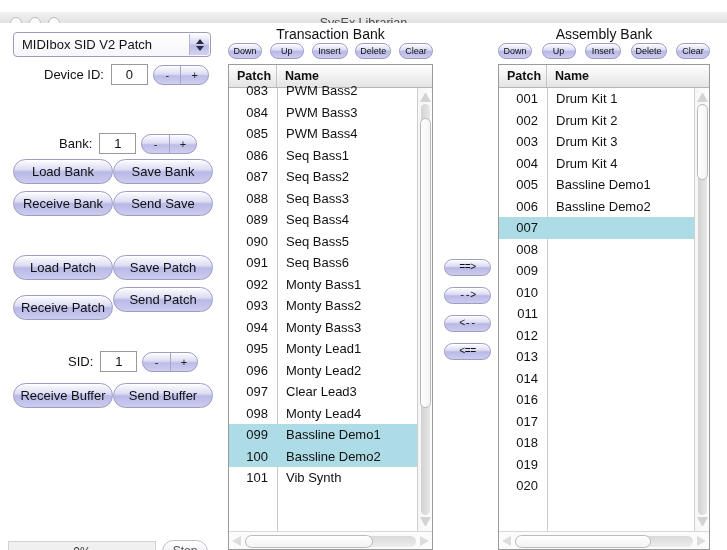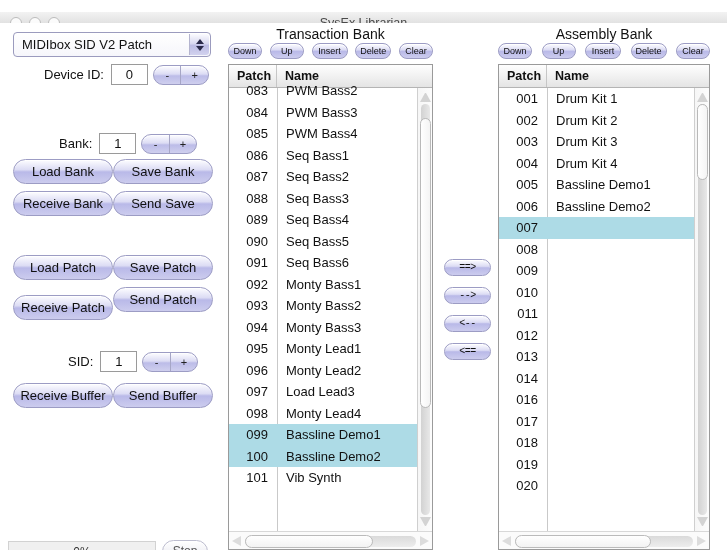--- a/index.html
+++ b/index.html
@@ -291,21 +291,21 @@
           <div class="row">
             <span class="num">095</span>
             <span class="nm">Monty Lead1</span>
           </div>
           <div class="row">
             <span class="num">096</span>
             <span class="nm">Monty Lead2</span>
           </div>
           <div class="row">
             <span class="num">097</span>
-            <span class="nm">Load Lead3</span>
+            <span class="nm">Clear Lead3</span>
           </div>
           <div class="row">
             <span class="num">098</span>
             <span class="nm">Monty Lead4</span>
           </div>
           <div class="row sel">
             <span class="num">099</span>
             <span class="nm">Bassline Demo1</span>
           </div>
           <div class="row sel">

